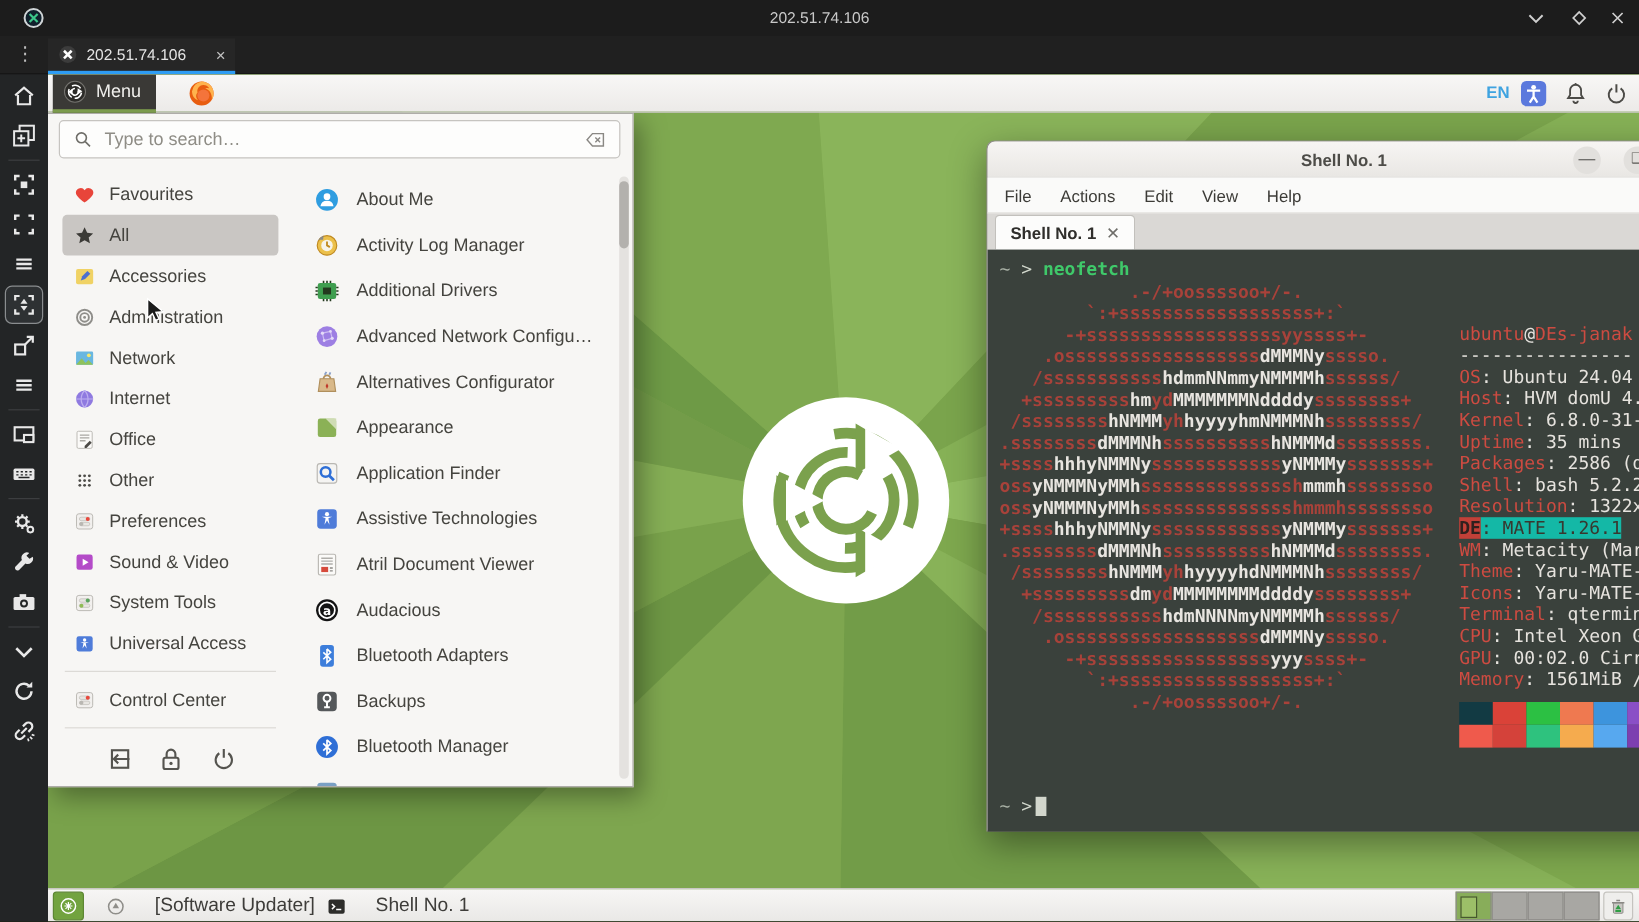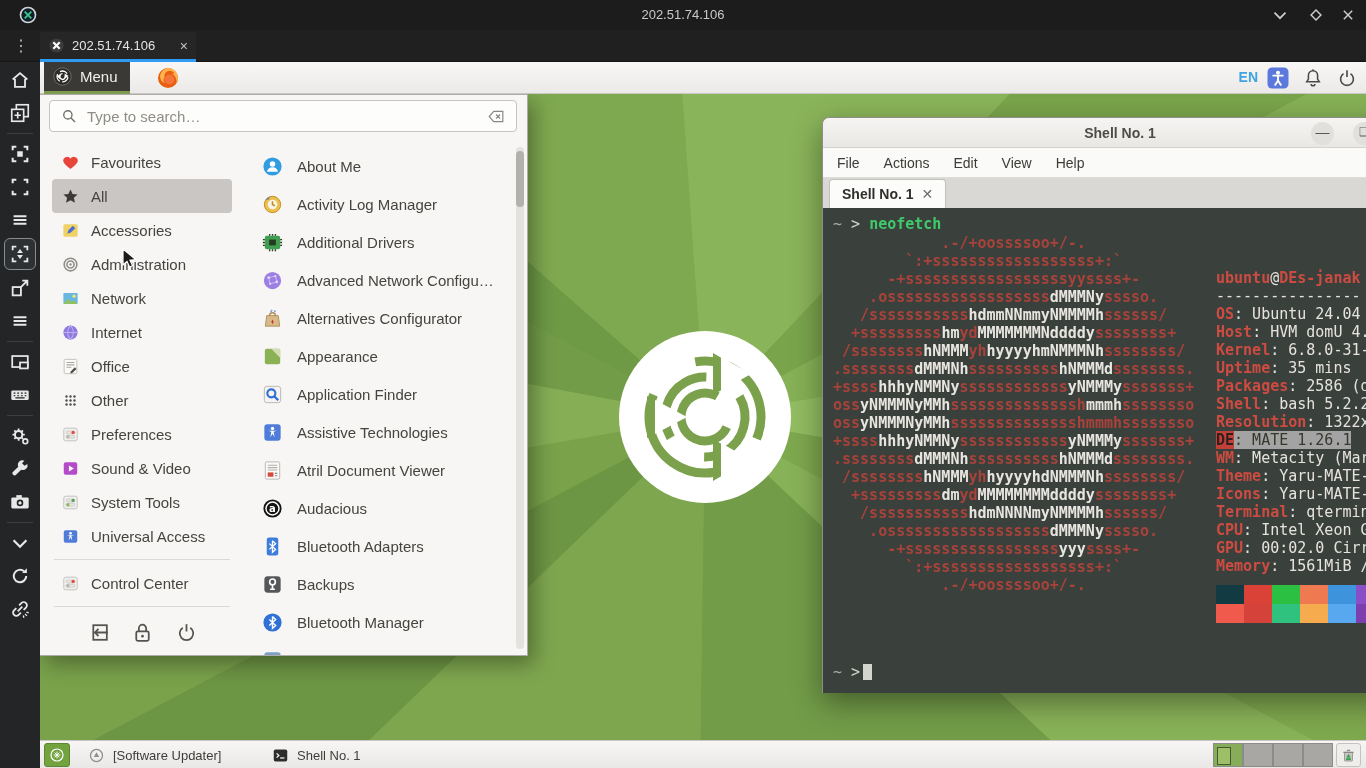--- a/index.html
+++ b/index.html
@@ -79,38 +79,38 @@
   .ttab{height:29px;background:#fcfcfb;border:1px solid #c2c0bc;border-bottom:none;border-radius:4px 4px 0 0;
         display:flex;align-items:center;gap:8px;padding:0 12px;color:#2f2e2b;font-size:14px;font-weight:bold;}
   .ttab .tc{color:#6e6d69;font-weight:normal;}
   .tbody{position:relative;height:485px;background:#3a413c;overflow:hidden;
          font-family:"DejaVu Sans Mono",monospace;font-size:15px;line-height:18px;}
   .prompt-top{position:absolute;left:10px;top:7px;}
   .t-art{position:absolute;left:10px;top:26px;margin:0;font:bold 15px/18px "DejaVu Sans Mono",monospace;}
   .t-art .r{color:#a8423a;} .t-art .w{color:#e8e5e0;}
   .t-info{position:absolute;left:393px;top:61px;}
   .t-line{height:18px;white-space:pre;}
-  .seg-label{color:#cd4b41;font-weight:bold;}
+  .seg-label{color:#cd4b41;font-weight:normal;}
   .seg-plain{color:#e6e3de;}
   .seg-hl-label{background:#c24038;color:#30201e;font-weight:bold;}
-  .seg-hl{background:#a3a3a3;color:#38382f;}
+  .seg-hl{background:#14b8a6;color:#38382f;}
   .t-pal{position:absolute;left:393px;top:377px;}
   .t-pal .prow{display:flex;height:19px;}
   .t-pal .pb{width:28px;height:19px;}
   .prompt-bot{position:absolute;left:10px;top:455px;}
   .p-tilde{color:#a7afa4;} .p-gt{color:#d2d8cd;} .p-cmd{color:#3fc96a;font-weight:bold;}
   .cursor-block{display:inline-block;width:9px;height:16px;background:#d2d6cc;vertical-align:-3px;margin-left:3px;}
 
   
   .bpanel{position:absolute;left:0;top:678px;width:1326px;height:28px;
           background:linear-gradient(#f7f6f5,#e9e8e6);border-top:1px solid #c9c7c4;z-index:30;}
   .greenbtn{position:absolute;left:4px;top:2px;width:26px;height:24px;background:#72a33f;border:1px solid #5d8733;
             border-radius:3px;display:flex;align-items:center;justify-content:center;}
-  .task{position:absolute;top:1px;height:26px;display:flex;align-items:center;gap:8px;padding:0 10px;
-        color:#3e3d3a;font-size:13px;border-radius:3px;}
+  .task{position:absolute;top:1px;height:26px;display:flex;align-items:center;gap:24px;padding:0 10px;
+        color:#3e3d3a;font-size:16px;border-radius:3px;}
   .wsw{position:absolute;right:33px;top:2px;display:flex;height:24px;}
   .ws{width:30px;height:24px;background:#a8a7a3;border:1px solid #8c8b87;}
   .ws.on{background:#88ad5a;position:relative;}
   .ws.on::after{content:"";position:absolute;left:3px;top:3px;width:12px;height:16px;background:#9cbf68;border:1px solid #46592e;}
   .trash{position:absolute;right:5px;top:2px;width:25px;height:24px;background:#efeeec;border:1px solid #c5c3bf;border-radius:3px;
          display:flex;align-items:center;justify-content:center;}
 </style>
 </head>
 <body>
 

